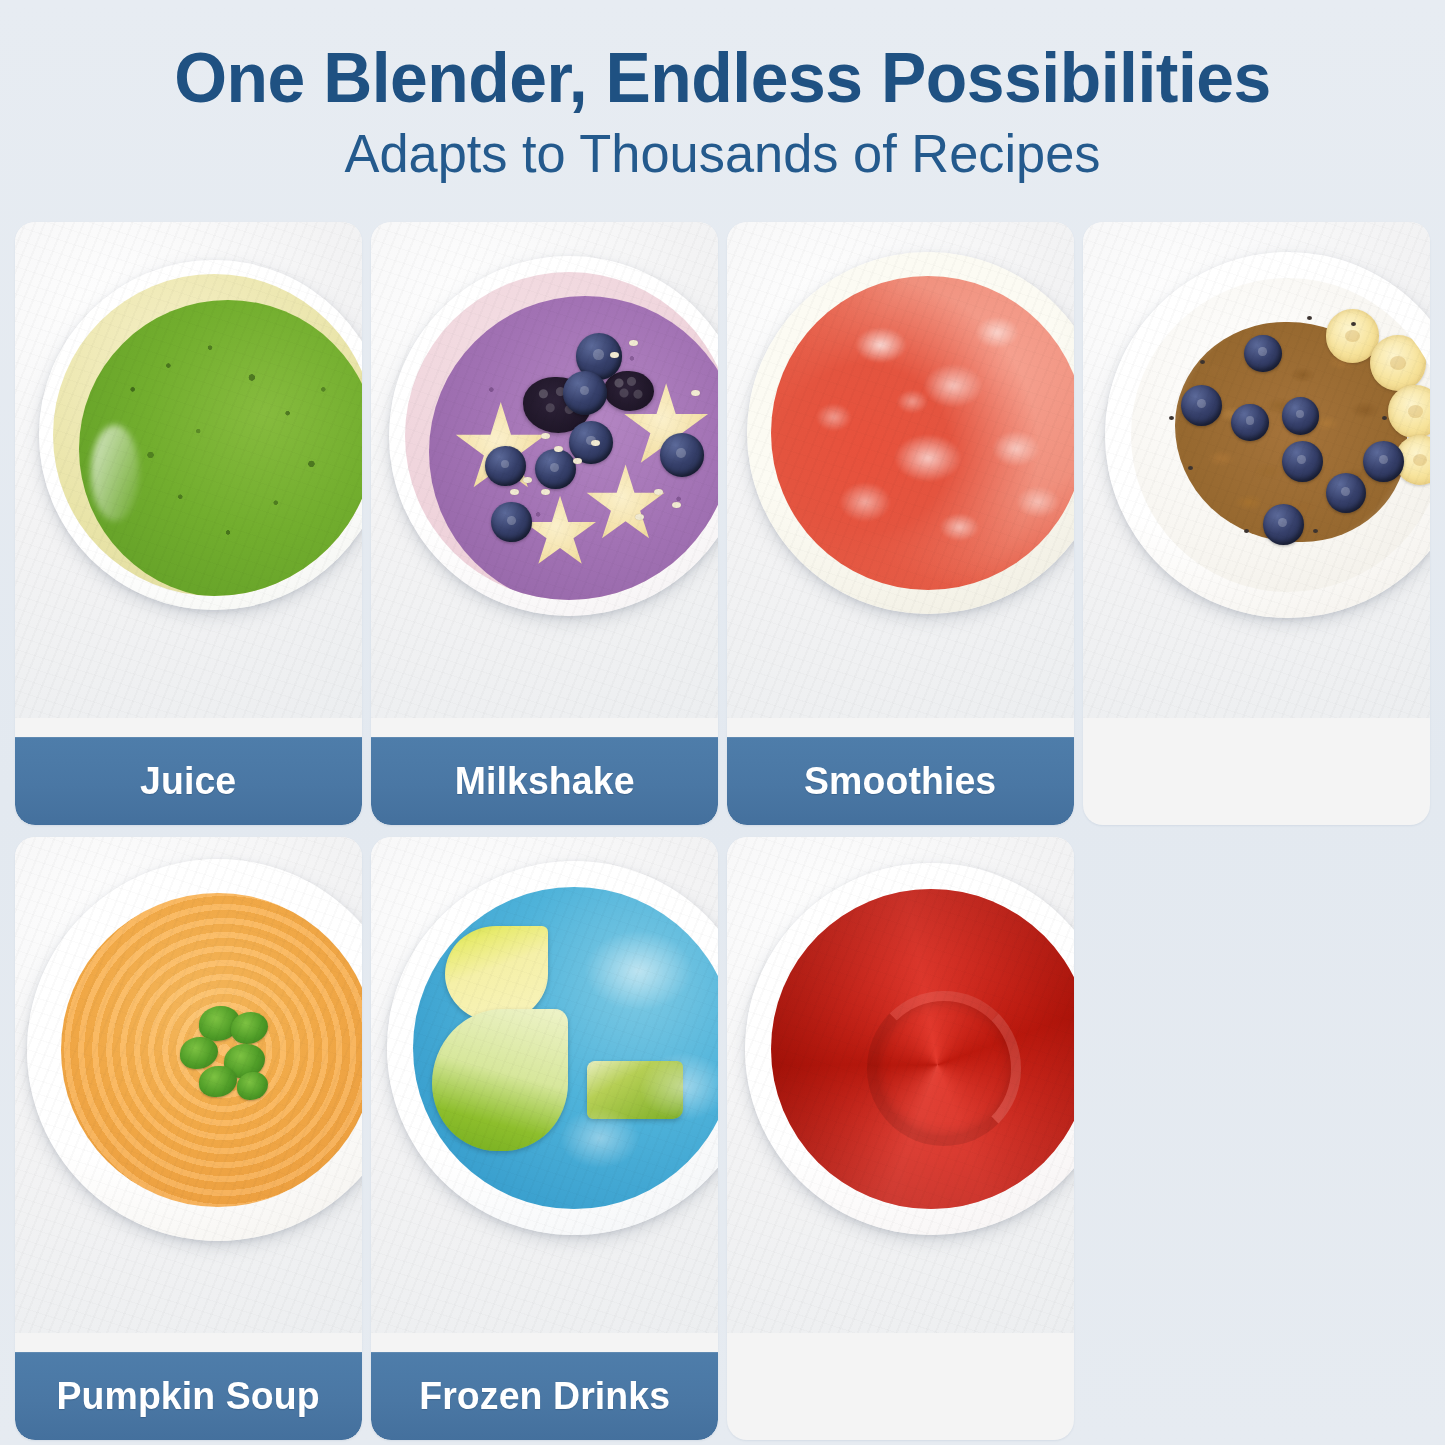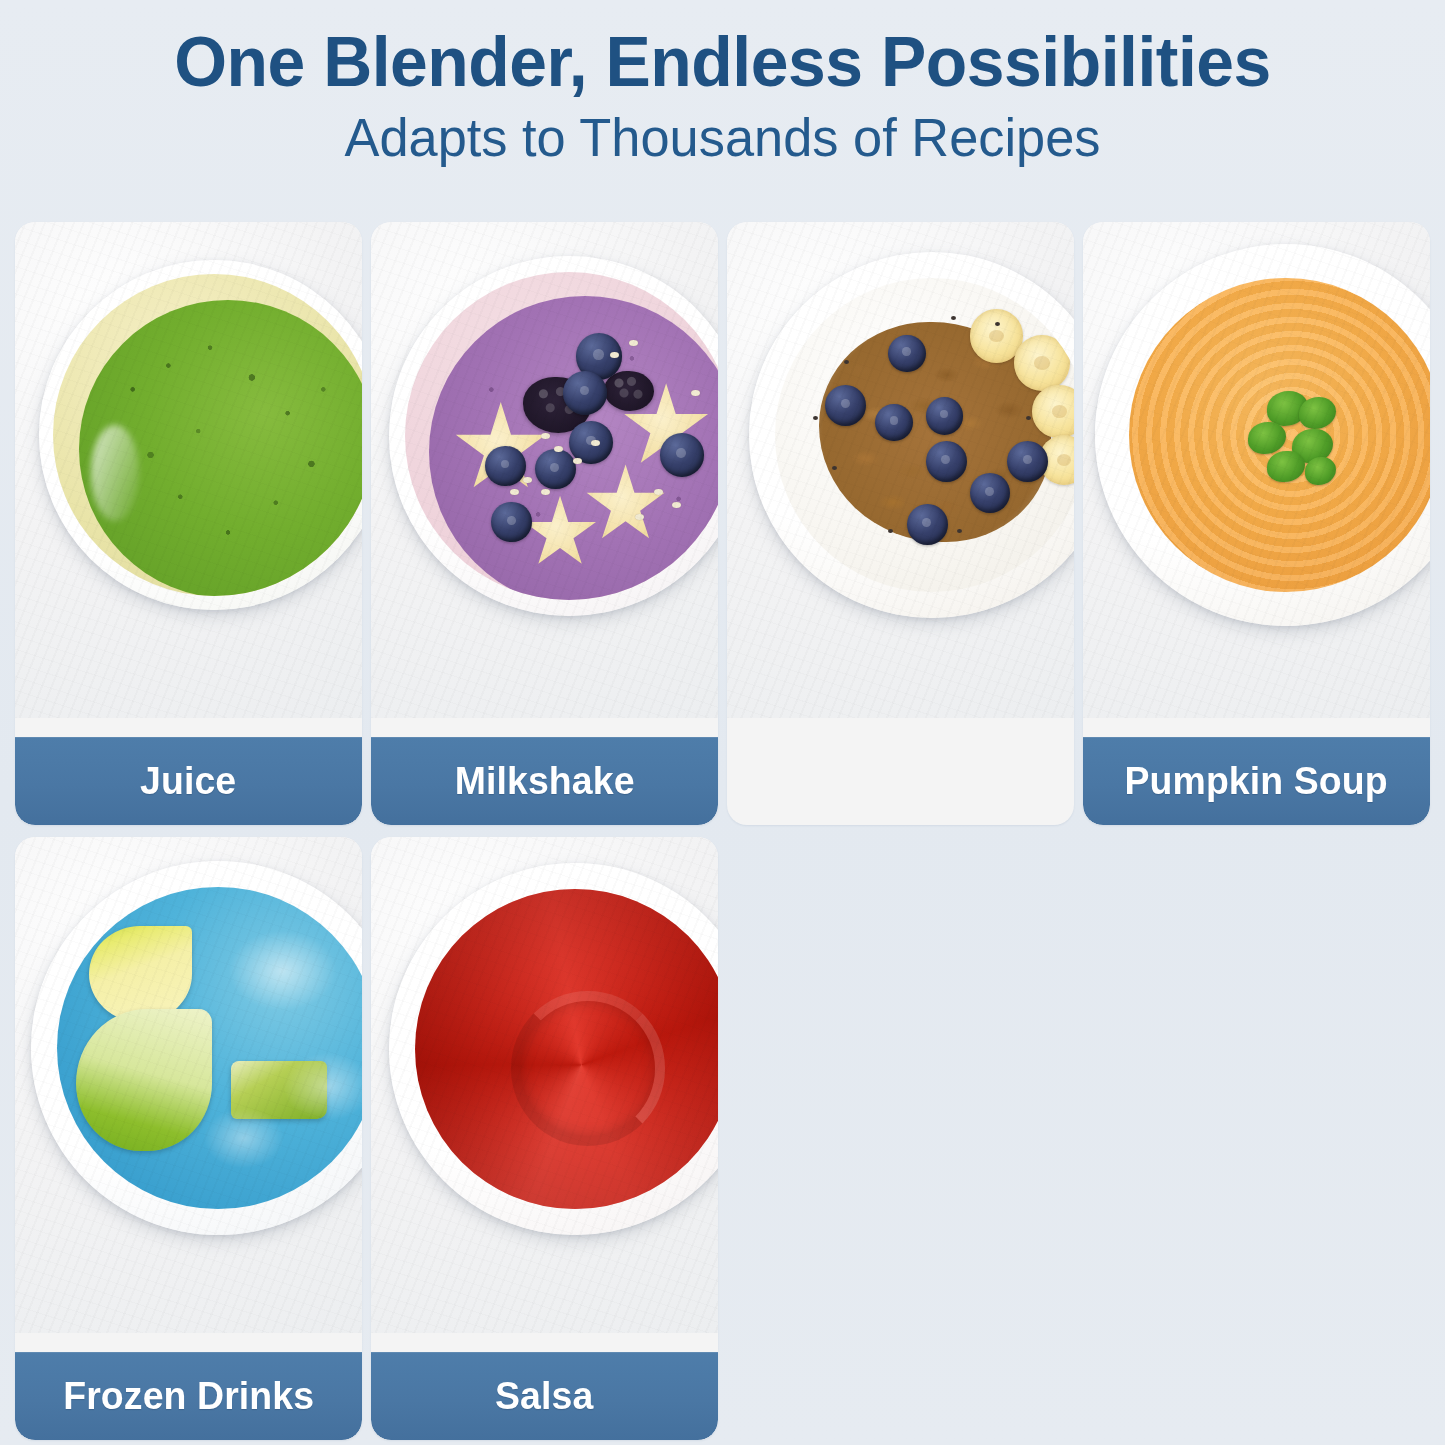--- a/index.html
+++ b/index.html
@@ -18,21 +18,21 @@
   .poster {
     position: relative;
     width: 1445px;
     height: 1445px;
     background: linear-gradient(180deg, #e7ecf2 0%, #e3e9f0 55%, #e6ebf1 100%);
     box-sizing: border-box;
   }
 
   
   .header {
-    padding-top: 26px;
+    padding-top: 42px;
     text-align: center;
   }
   .headline {
     font-size: 70px;
     font-weight: bold;
     color: #1f5182;
     letter-spacing: -0.5px;
     line-height: 1.04;
     margin: 0;
     white-space: nowrap;
@@ -470,20 +470,30 @@
               <div class="seed" style="left:66%; top:70%;"></div>
             </div>
           </div>
         </div>
       </div>
       <div class="label">
         <span>Milkshake</span>
       </div>
     </div>
 
+    <div class="cell">
+      <div class="photo">
+        <div class="bowl sm-bowl">
+          <div class="bowl-inner sm-ice"></div>
+        </div>
+      </div>
+      <div class="label">
+        <span>Smoothies</span>
+      </div>
+    </div>
 
     <div class="cell">
       <div class="photo">
         <div class="bowl ds-bowl">
           <div class="bowl-inner ds-yogurt">
             <div class="granola-pile"></div>
             <div class="banana-slice" style="left:62%; top:10%; width:17%; height:17%;"></div>
             <div class="banana-slice" style="left:76%; top:18%; width:18%; height:18%;"></div>
             <div class="banana-slice" style="left:82%; top:34%; width:17%; height:17%;"></div>
             <div class="banana-slice" style="left:84%; top:50%; width:16%; height:16%;"></div>
@@ -544,19 +554,16 @@
 
     <div class="cell">
       <div class="photo">
         <div class="bowl sa-bowl">
           <div class="bowl-inner sa-sauce">
             <div class="sa-swirl"></div>
             <div class="sa-swirl2"></div>
           </div>
         </div>
       </div>
-      <div class="label">
-        <span>Salsa</span>
-      </div>
     </div>
 
   </div>
 </div>
 
 </body></html>

